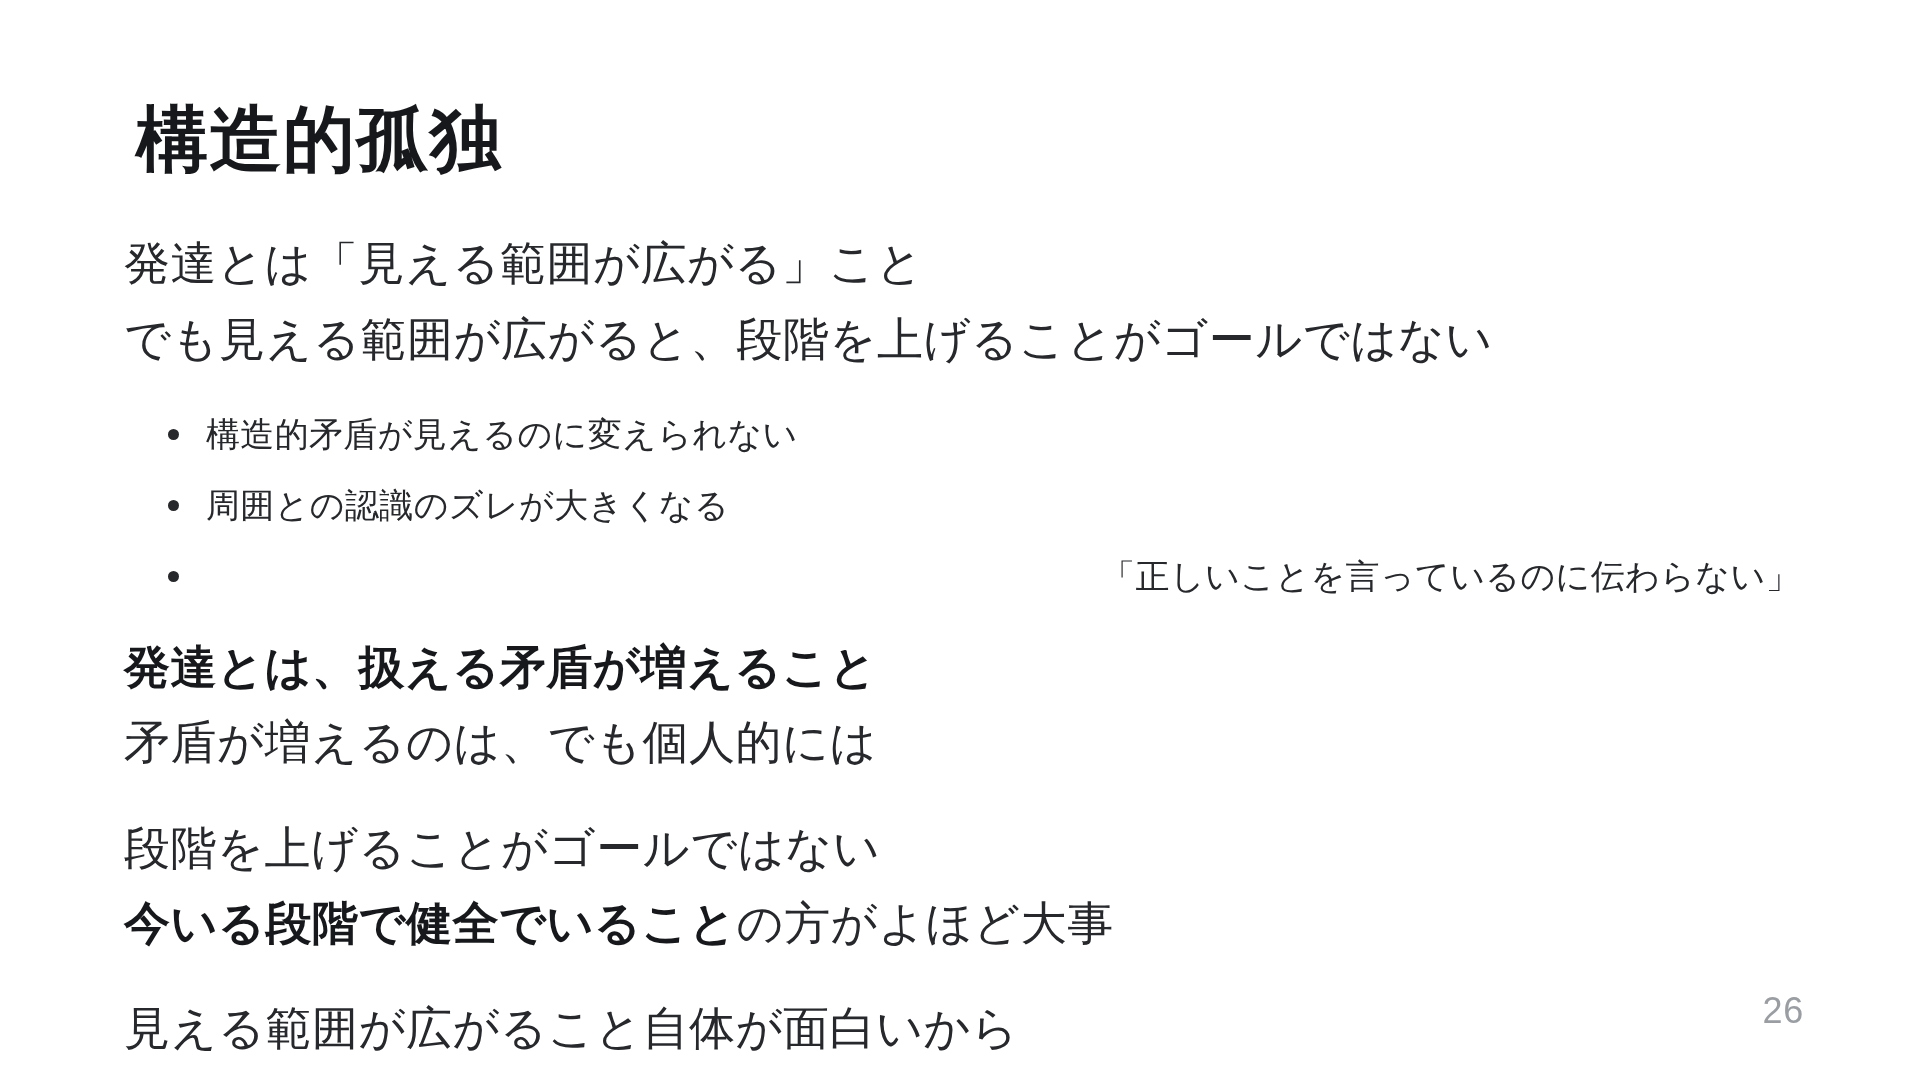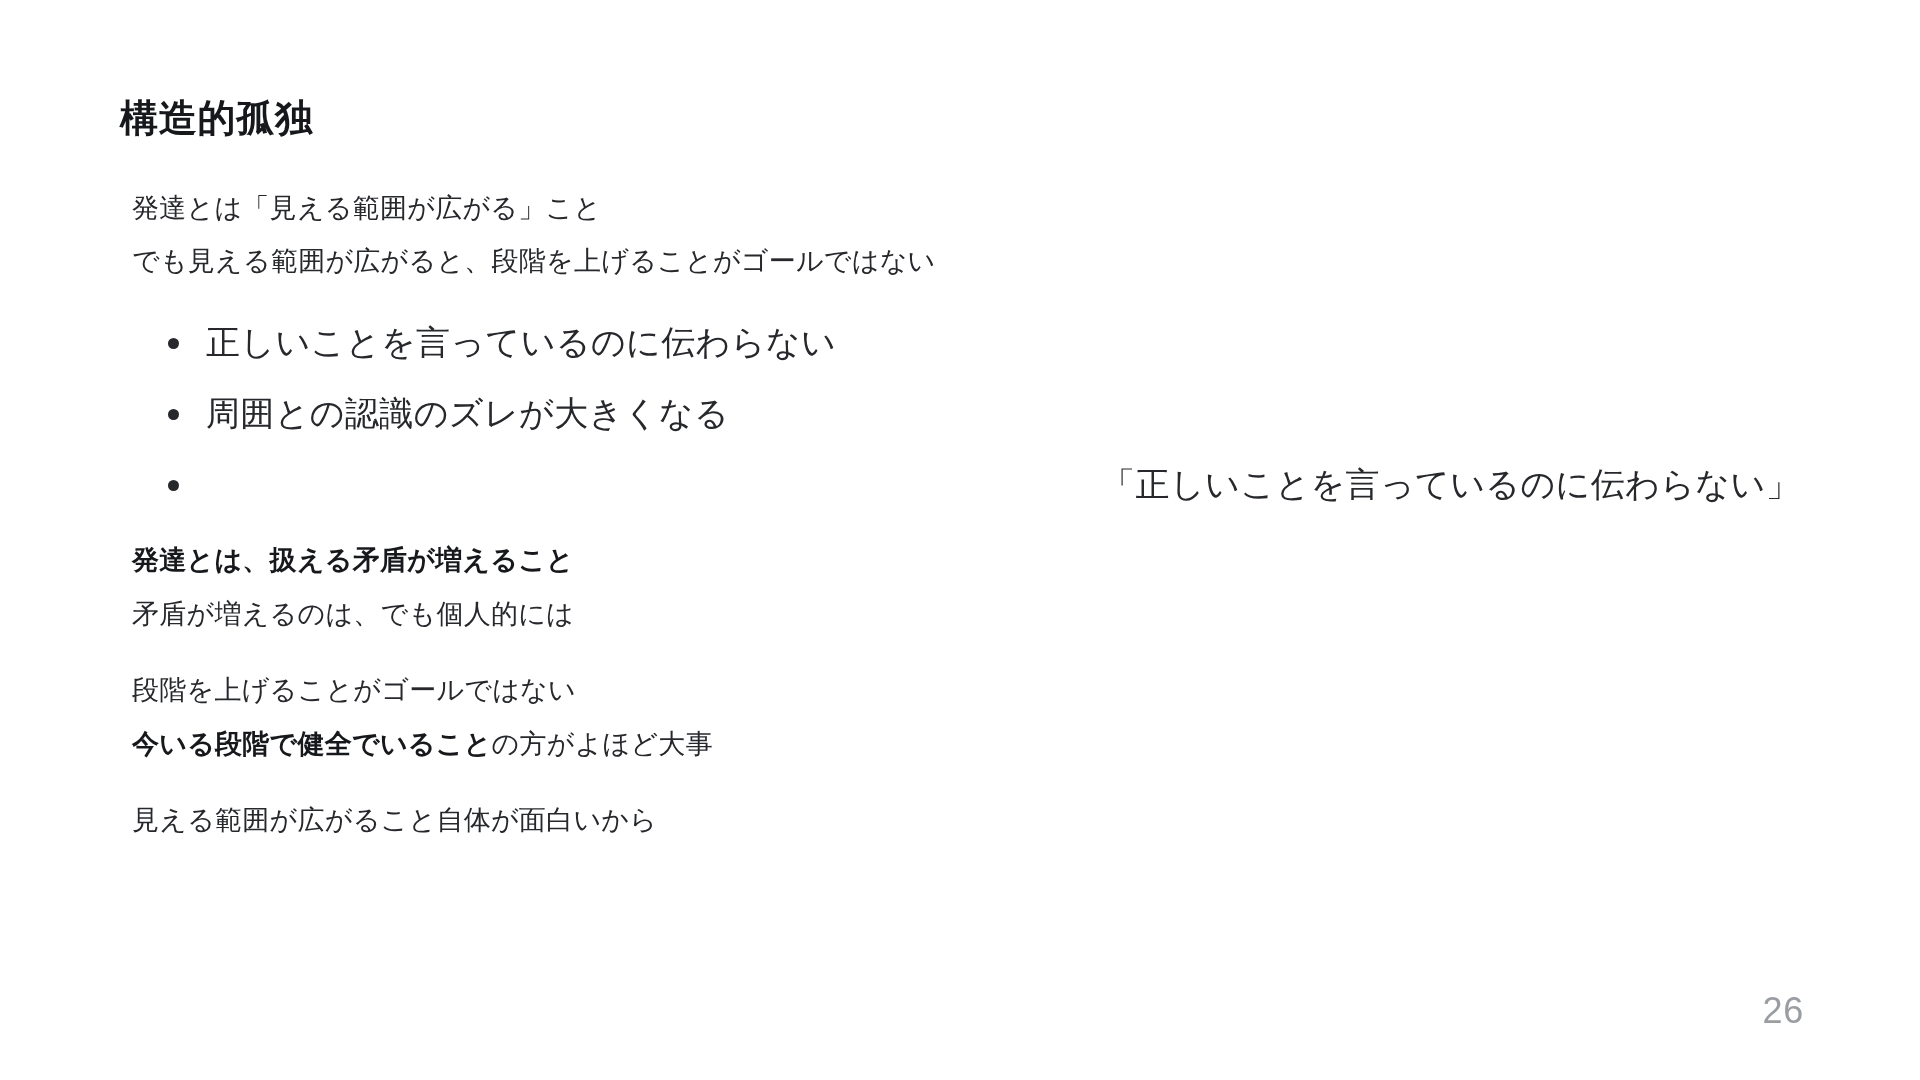--- a/index.html
+++ b/index.html
@@ -16,31 +16,31 @@
     -webkit-font-smoothing: antialiased;
   }
   .slide {
     position: relative;
     width: 1920px;
     height: 1080px;
     box-sizing: border-box;
     padding: 96px 120px 60px 120px;
   }
   .slide-title {
-    font-size: 38px;
+    font-size: 72px;
     font-weight: 700;
     letter-spacing: 0.02em;
     line-height: 1.2;
-    margin: 0 0 46px 0;
+    margin: 0 0 46px 16px;
     color: #16181b;
   }
   .para {
-    font-size: 27px;
+    font-size: 46px;
     line-height: 1.55;
-    margin: 12px;
+    margin: 4px;
     color: #26282c;
     font-weight: 400;
     letter-spacing: 0.01em;
   }
   .para.bold {
     font-weight: 700;
     color: #16181b;
   }
   .para.mixed .b {
     font-weight: 700;
@@ -97,21 +97,21 @@
   <h1 class="slide-title">構造的孤独</h1>
 
   <div class="group">
     <p class="para">発達とは「見える範囲が広がる」こと</p>
     <p class="para">でも見える範囲が広がると、段階を上げることがゴールではない</p>
   </div>
 
   <ul class="bullets">
     <li>
       <span class="dot"></span>
-      <span>正しいことを言っているのに伝わらない</span>
+      <span>構造的矛盾が見えるのに変えられない</span>
     </li>
     <li>
       <span class="dot"></span>
       <span>周囲との認識のズレが大きくなる</span>
     </li>
     <li>
       <span class="dot"></span>
       <span>「正しいことを言っているのに伝わらない」</span>
     </li>
   </ul>

